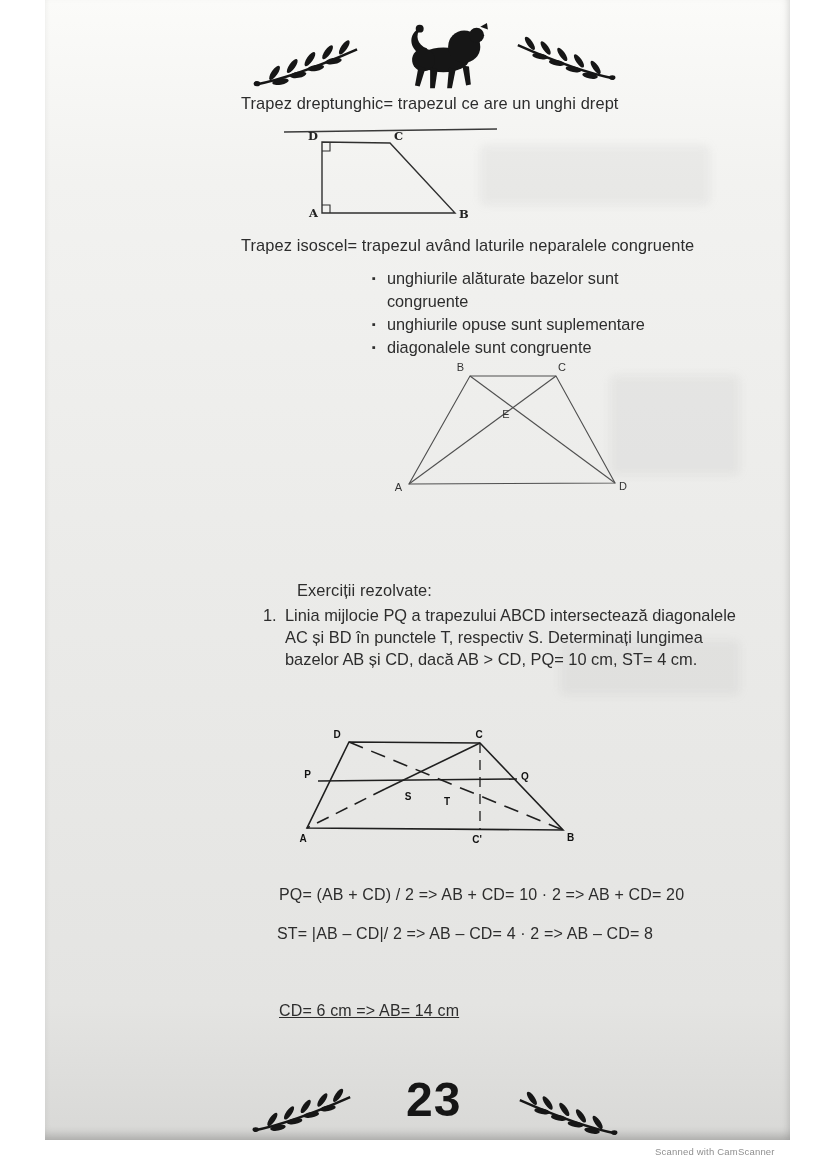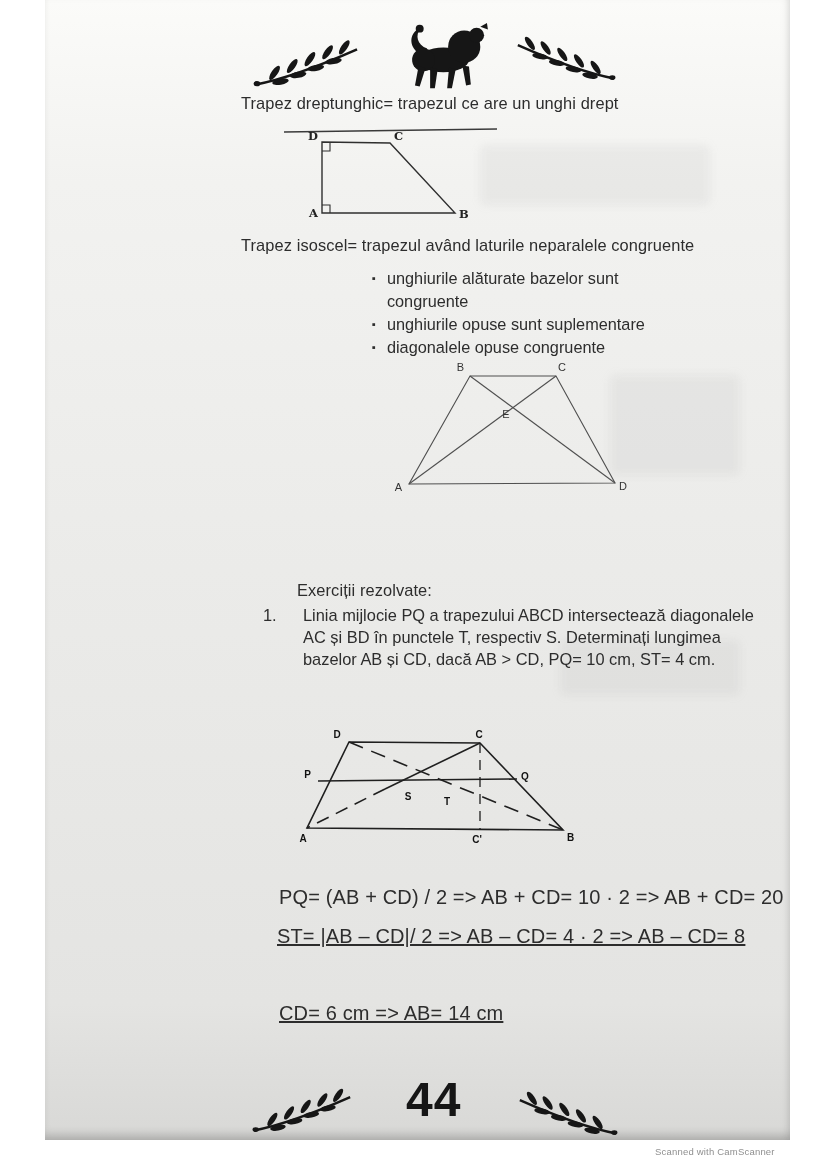--- a/index.html
+++ b/index.html
@@ -13,22 +13,22 @@
     box-shadow:inset -7px 0 9px -5px rgba(0,0,0,0.10), inset 0 -9px 10px -4px rgba(0,0,0,0.20);
   }
   .abs{position:absolute;}
   .txt{white-space:nowrap;color:#2d2d2d;}
   .heading{font-size:16.4px;letter-spacing:0.1px;}
   .bullet-row{display:flex;align-items:flex-start;line-height:23px;font-size:16.3px;}
   .bullet-marker{font-size:11px;line-height:23px;margin-right:11px;color:#2d2d2d;}
   .bullet-text{width:302px;}
   .problem-row{display:flex;align-items:flex-start;font-size:16.4px;line-height:22px;}
   .problem-num{width:22px;flex:none;}
-  .problem-text{width:458px;margin-left:18px;}
-  .mathline{font-size:20px;letter-spacing:0.15px;white-space:nowrap;}
+  .problem-text{width:458px;}
+  .mathline{font-size:16px;letter-spacing:0.15px;white-space:nowrap;}
   .pagenum{font-size:48px;font-weight:700;letter-spacing:1px;color:#161616;}
   .watermark{font-size:9.5px;color:#8f8f8f;letter-spacing:0.2px;}
   .mirror{transform:scaleX(-1);}
   svg{display:block;overflow:visible;}
   .figlabel-serif{font-family:"DejaVu Serif",serif;font-weight:700;font-size:11.5px;fill:#222;}
   .figlabel-sans{font-family:"Liberation Sans",sans-serif;font-size:11px;fill:#333;}
   .figlabel-bold{font-family:"Liberation Sans",sans-serif;font-weight:700;font-size:10px;fill:#111;}
   .smudge{position:absolute;background:rgba(150,150,150,0.10);filter:blur(4px);border-radius:6px;}
 </style>
 </head>
@@ -109,21 +109,21 @@
     <div class="bullet-row">
       <span class="bullet-marker">▪</span>
       <span class="bullet-text">unghiurile alăturate bazelor sunt congruente</span>
     </div>
     <div class="bullet-row">
       <span class="bullet-marker">▪</span>
       <span class="bullet-text">unghiurile opuse sunt suplementare</span>
     </div>
     <div class="bullet-row">
       <span class="bullet-marker">▪</span>
-      <span class="bullet-text">diagonalele opuse congruente</span>
+      <span class="bullet-text">diagonalele sunt congruente</span>
     </div>
   </div>
 
   <svg class="abs" style="left:388px;top:358px;" width="245" height="140" viewBox="0 0 245 140">
     <g stroke="#4f4f4f" stroke-width="1.1" fill="none">
       <path d="M82,18 L168,18 L227,125 L21,126 Z"></path>
       <path d="M21,126 L168,18"></path>
       <path d="M82,18 L227,125"></path>
     </g>
     <text class="figlabel-sans" x="76" y="13" text-anchor="end">B</text>
@@ -154,40 +154,40 @@
     <text class="figlabel-bold" x="18" y="55" text-anchor="end">P</text>
     <text class="figlabel-bold" x="228" y="57">Q</text>
     <text class="figlabel-bold" x="115" y="77" text-anchor="middle">S</text>
     <text class="figlabel-bold" x="154" y="82" text-anchor="middle">T</text>
     <text class="figlabel-bold" x="10" y="119" text-anchor="middle">A</text>
     <text class="figlabel-bold" x="184" y="120" text-anchor="middle">C'</text>
     <text class="figlabel-bold" x="274" y="118">B</text>
   </svg>
 
   <div class="abs mathline" style="left:279px;top:886px;">PQ= (AB + CD) / 2 =&gt; AB + CD= 10 · 2 =&gt; AB + CD= 20</div>
-  <div class="abs mathline" style="left:277px;top:925px;text-decoration:underline;">ST= |AB – CD|/ 2 =&gt; AB – CD= 4 · 2 =&gt; AB – CD= 8</div>
+  <div class="abs mathline" style="left:277px;top:925px;">ST= |AB – CD|/ 2 =&gt; AB – CD= 4 · 2 =&gt; AB – CD= 8</div>
   <div class="abs mathline" style="left:279px;top:1002px;text-decoration:underline;">CD= 6 cm =&gt; AB= 14 cm</div>
 
   <svg class="abs" style="left:252px;top:1088px;" width="100" height="48" viewBox="0 0 108 46">
     <g fill="#161616">
       <path d="M2,43 C34,37 72,22 106,7" stroke="#161616" stroke-width="2.6" fill="none"></path>
       <ellipse cx="4" cy="42" rx="3.4" ry="2.6"></ellipse>
       <ellipse cx="22" cy="31" rx="8.5" ry="3.1" transform="rotate(-55 22 31)"></ellipse>
       <ellipse cx="40" cy="24" rx="8.5" ry="3.1" transform="rotate(-55 40 24)"></ellipse>
       <ellipse cx="58" cy="17" rx="8.5" ry="3.1" transform="rotate(-55 58 17)"></ellipse>
       <ellipse cx="76" cy="10" rx="8.5" ry="3.1" transform="rotate(-55 76 10)"></ellipse>
       <ellipse cx="93" cy="5" rx="8.5" ry="3.1" transform="rotate(-55 93 5)"></ellipse>
       <ellipse cx="28" cy="40" rx="8.5" ry="3.1" transform="rotate(-10 28 40)"></ellipse>
       <ellipse cx="46" cy="33" rx="8.5" ry="3.1" transform="rotate(-10 46 33)"></ellipse>
       <ellipse cx="64" cy="26" rx="8.5" ry="3.1" transform="rotate(-10 64 26)"></ellipse>
       <ellipse cx="82" cy="19" rx="8.5" ry="3.1" transform="rotate(-10 82 19)"></ellipse>
     </g>
   </svg>
 
-  <div class="abs pagenum" style="left:406px;top:1072px;">44</div>
+  <div class="abs pagenum" style="left:406px;top:1072px;">23</div>
 
   <svg class="abs mirror" style="left:518px;top:1092px;" width="100" height="46" viewBox="0 0 108 46">
     <g fill="#161616">
       <path d="M2,43 C34,37 72,22 106,7" stroke="#161616" stroke-width="2.6" fill="none"></path>
       <ellipse cx="4" cy="42" rx="3.4" ry="2.6"></ellipse>
       <ellipse cx="22" cy="31" rx="8.5" ry="3.1" transform="rotate(-55 22 31)"></ellipse>
       <ellipse cx="40" cy="24" rx="8.5" ry="3.1" transform="rotate(-55 40 24)"></ellipse>
       <ellipse cx="58" cy="17" rx="8.5" ry="3.1" transform="rotate(-55 58 17)"></ellipse>
       <ellipse cx="76" cy="10" rx="8.5" ry="3.1" transform="rotate(-55 76 10)"></ellipse>
       <ellipse cx="93" cy="5" rx="8.5" ry="3.1" transform="rotate(-55 93 5)"></ellipse>

